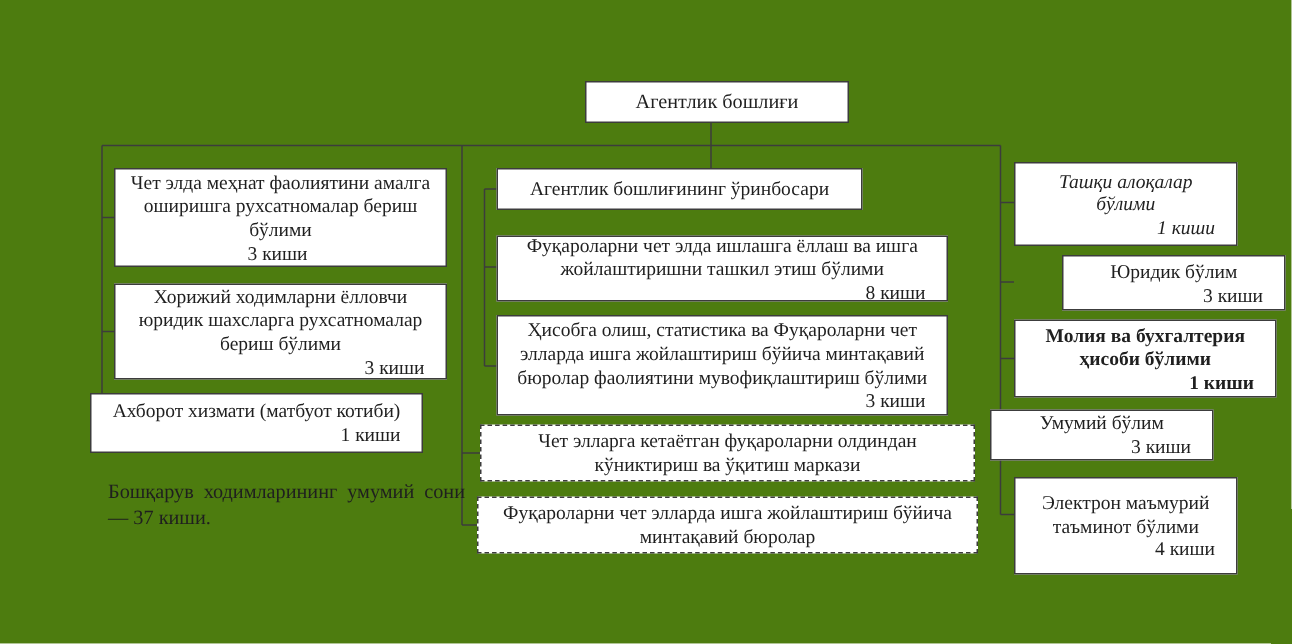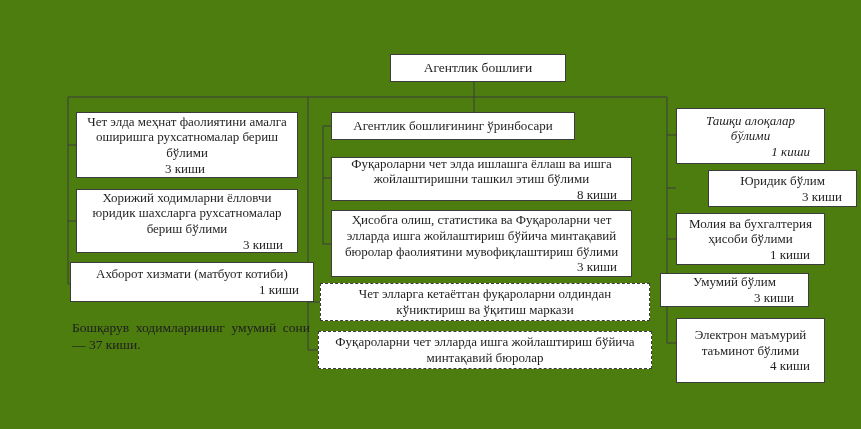--- a/index.html
+++ b/index.html
@@ -15,29 +15,29 @@
     font-size:13px;line-height:1.2;padding:1px 10px;
   }
   .b .lbl{text-align:center;}
   .b .cnt{text-align:right;padding-right:4px;}
   .dash{border:1px dashed #3c3c3c;}
   .c{justify-content:center;}
   
   .tb{left:390px;top:54px;width:176px;height:28px;font-size:13.5px;}
   .l1{left:76px;top:112px;width:222px;height:66px;align-items:center;}
   .l2{left:76px;top:189px;width:222px;height:64px;}
-  .l3{left:70px;top:262px;width:244px;height:40px;}
+  .l3{left:60px;top:262px;width:222px;height:40px;}
   .m1{left:331px;top:112px;width:244px;height:28px;}
   .m2{left:331px;top:157px;width:301px;height:44px;}
   .m3{left:331px;top:210px;width:301px;height:67px;}
   .d1{left:320px;top:283px;width:330px;height:38px;}
   .d2{left:318px;top:331px;width:334px;height:38px;}
   .r1{left:676px;top:108px;width:149px;height:56px;font-style:italic;}
   .r2{left:676px;top:170px;width:149px;height:37px;margin-left:32px;}
-  .r3{left:676px;top:213px;width:149px;height:52px;}
+  .r3{left:676px;top:213px;width:175px;height:52px;font-weight:bold;}
   .r4{left:660px;top:273px;width:149px;height:34px;}
   .r5{left:676px;top:318px;width:149px;height:65px;}
   .note{
     position:absolute;left:72px;top:320px;width:238px;
     font-size:13.5px;line-height:1.25;text-align:justify;
   }
 </style>
 </head>
 <body>
 

